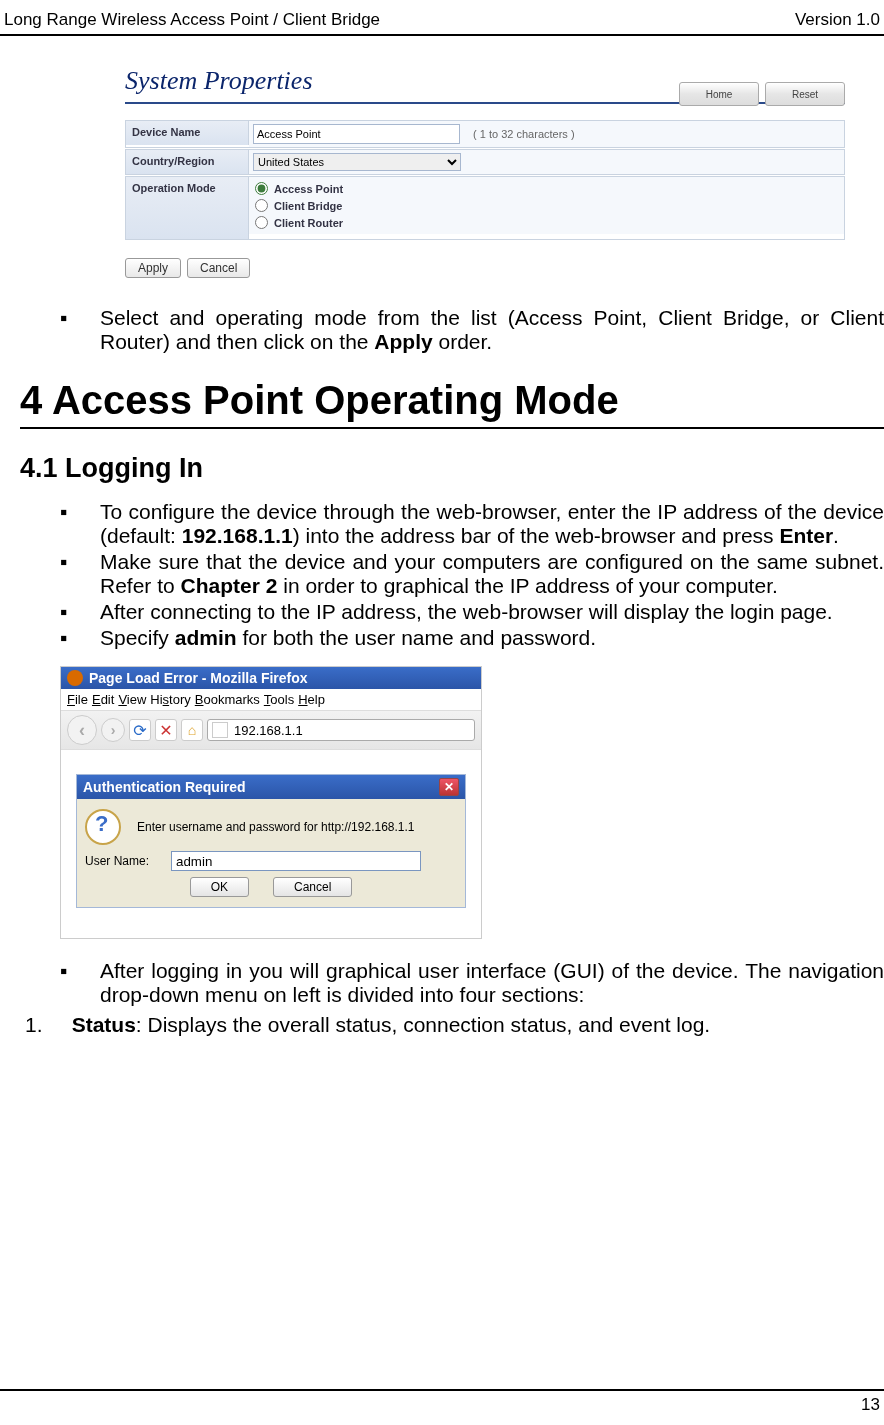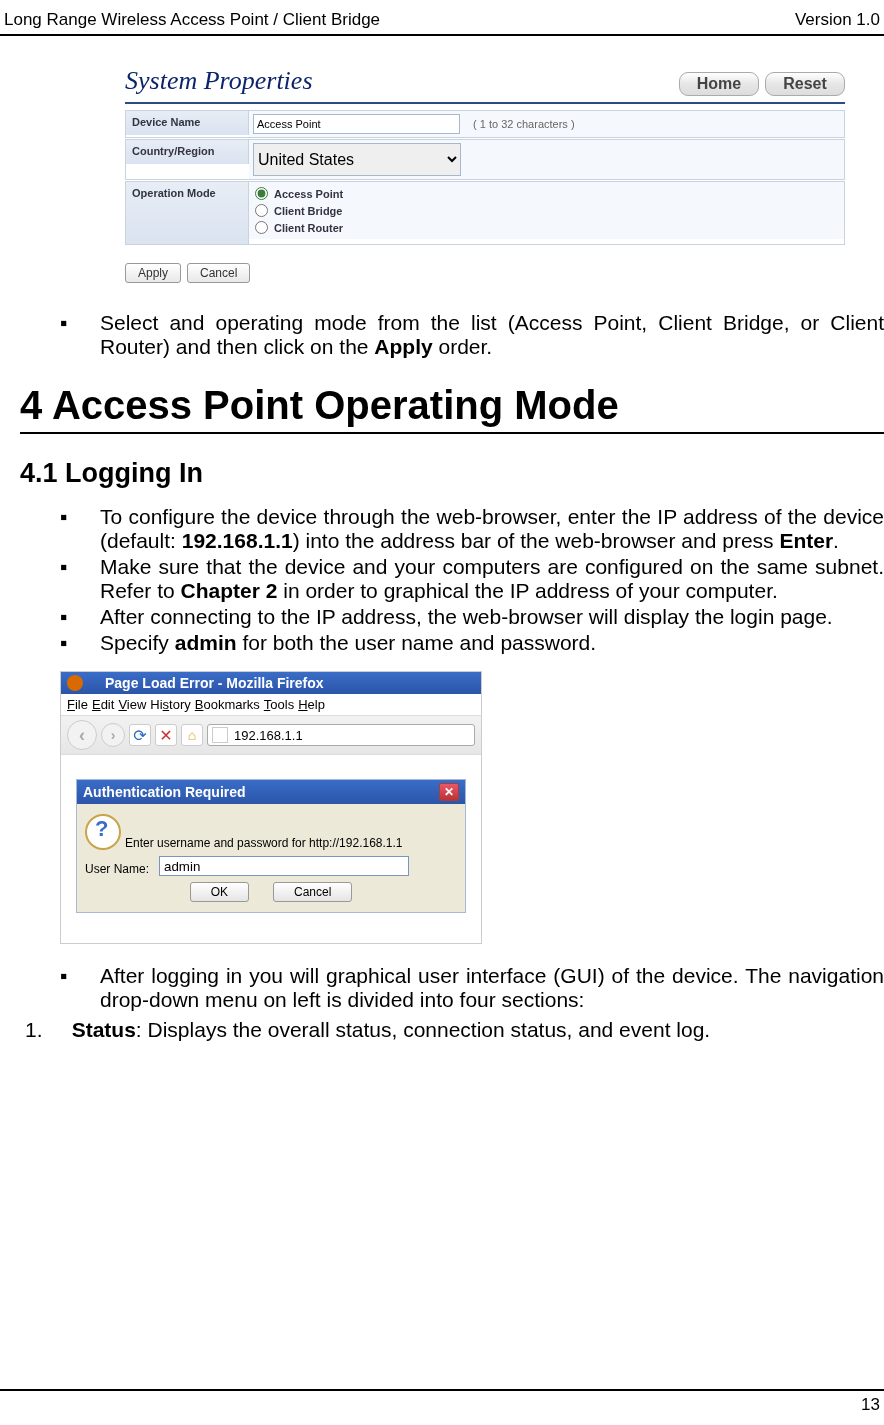--- a/index.html
+++ b/index.html
@@ -47,41 +47,40 @@
     width: 720px;
     background: #fff;
   }
   .title-bar {
     font-family: "Comic Sans MS", cursive;
     font-style: italic;
     font-size: 26px;
     color: #0b256b;
     border-bottom: 2px solid #2a4a8a;
     padding-bottom: 6px;
-    margin-bottom: 6px;
+    margin-bottom: 16px;
   }
   .top-buttons {
     float: right;
     display: flex;
     gap: 6px;
     margin-top: -38px;
   }
   .top-btn {
     width: 78px;
     height: 22px;
     border: 1px solid #aaa;
     background: linear-gradient(#fff, #e6e6e6 50%, #ddd);
-    border-radius: 9px;
-    font-size: 16px;
+    border-radius: 3px;
+    font-size: 10px;
     color: #444;
     display: flex;
     align-items: center;
     justify-content: center;
     font-family: Arial;
-    font-weight: bold;
   }
   .form-row {
     display: flex;
     align-items: flex-start;
     border: 1px solid #c9d3e0;
     margin-bottom: 1px;
   }
   .form-label {
     width: 110px;
     background: linear-gradient(#e8edf5, #dae3f0);
@@ -104,23 +103,23 @@
   }
   .txt-input {
     font-size: 11px;
     width: 200px;
     height: 16px;
     border: 1px solid #a7b7cf;
     padding-left: 3px;
     font-family: Arial;
   }
   .sel-input {
-    font-size: 16px;
+    font-size: 11px;
     width: 208px;
-    height: 33px;
+    height: 18px;
     border: 1px solid #a7b7cf;
     font-family: Arial;
   }
   .hint {
     color: #666;
     font-size: 11px;
     margin-left: 10px;
     margin-top: 44px;
   }
   .radio-row {
@@ -186,21 +185,21 @@
     position: relative;
   }
   .ff-title {
     background: linear-gradient(#3a6dc8, #2b55a8);
     color:#fff;
     font-size:14px;
     font-weight:bold;
     padding:3px 6px;
     display:flex;
     align-items:flex-end;
-    gap:22px;
+    gap:6px;
   }
   .ff-title .ficon {
     width:16px; height:16px; background:#d96a00; border-radius:50%; position:relative;
   }
   .ff-menu {
     display:flex;
     gap:4px;
     padding:3px 6px;
     font-size:13px;
   }
@@ -218,21 +217,21 @@
   .iconsq { width:20px;height:20px;border:1px solid #ccc;background:#fff;display:flex;align-items:center;justify-content:center;font-size:16px;border-radius:3px; }
   .reload-ico { color:#2a6bc8; }
   .stop-ico { color:#cc3333; }
   .home-ico { color:#dda22a;font-size:14px;}
   .addrbar{flex:1;border:1px solid #aaa;background:#fff;height:20px;display:flex;align-items:center;gap:6px;padding:0 4px;border-radius:3px;}
   .addrbar .doc {width:14px;height:14px;border:1px solid #ccc;background:#fff;}
   .auth-panel {width:388px;border:1px solid #a4b8d8;margin:24px auto;}
   .auth-title{background:linear-gradient(#3a6dc8,#2b55a8);color:#fff;padding:3px 6px;font-weight:bold;font-size:14px;display:flex;justify-content:space-between;align-items:center;}
   .auth-title .x{width:18px;height:16px;background:linear-gradient(#e56,#b33);border:1px solid #944;color:#fff;font-size:12px;display:flex;align-items:center;justify-content:center;border-radius:2px;}
   .auth-body{background:#ece9d8;padding:10px 8px;font-size:12px;}
-  .auth-row{display:flex;align-items:flex-end;gap:4px;margin-bottom:6px;}
+  .auth-row{display:flex;align-items:center;gap:16px;margin-bottom:6px;}
   .auth-label{width:70px;}
   .auth-input{flex:1;max-width:240px;border:1px solid #7a96c0;height:18px;padding:0 4px;background:#fff;}
   .auth-btns{display:flex;justify-content:center;gap:24px;margin:6px 0 0 0;}
   .auth-btn{padding:2px 20px;border:1px solid #999;background:linear-gradient(#fff,#e4e4e4);border-radius:3px;font-size:12px;}
   .qicon{width:32px;height:32px;border-radius:50%;background:#fff;border:2px solid #c8a44a;position:relative;flex-shrink:0;}
   .qicon::after{content:"?";color:#3a6dc8;font-weight:bold;font-size:22px;position:absolute;left:8px;top:0;}
   .numlist{padding:0 0 0 25px;font-size:21px;margin:6px 0 0 0;}
   .numlist .nrow{display:flex;}
   .numlist .nn{width:35px;}
   .footer-sec{

